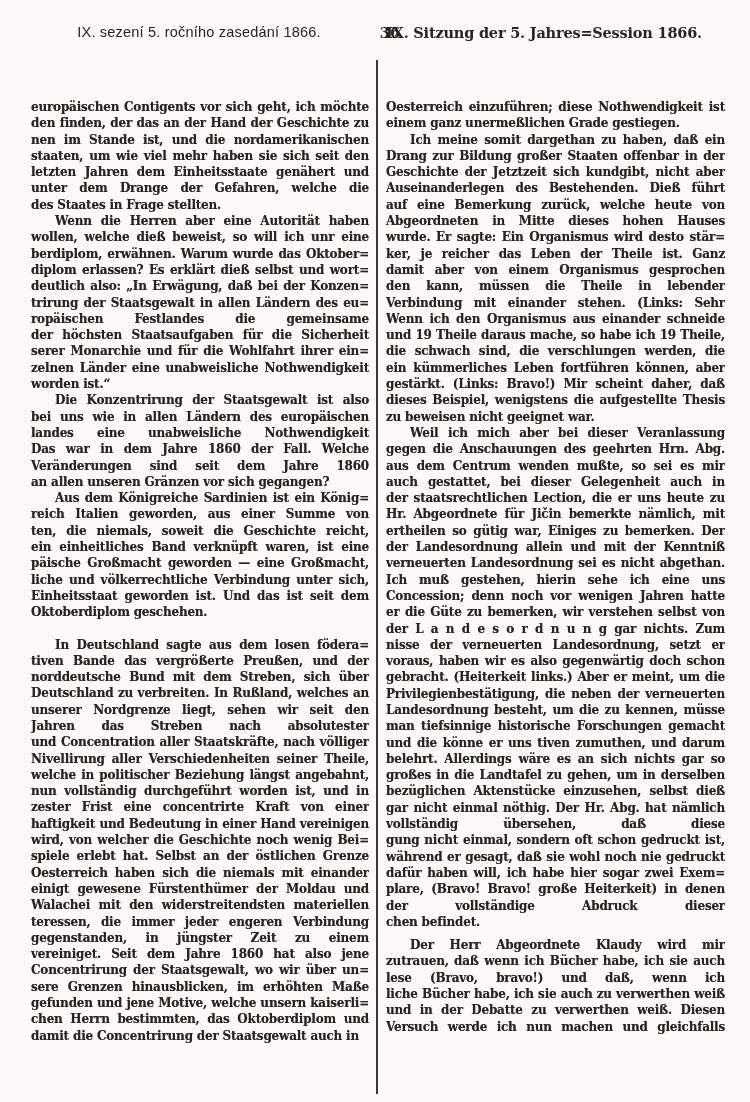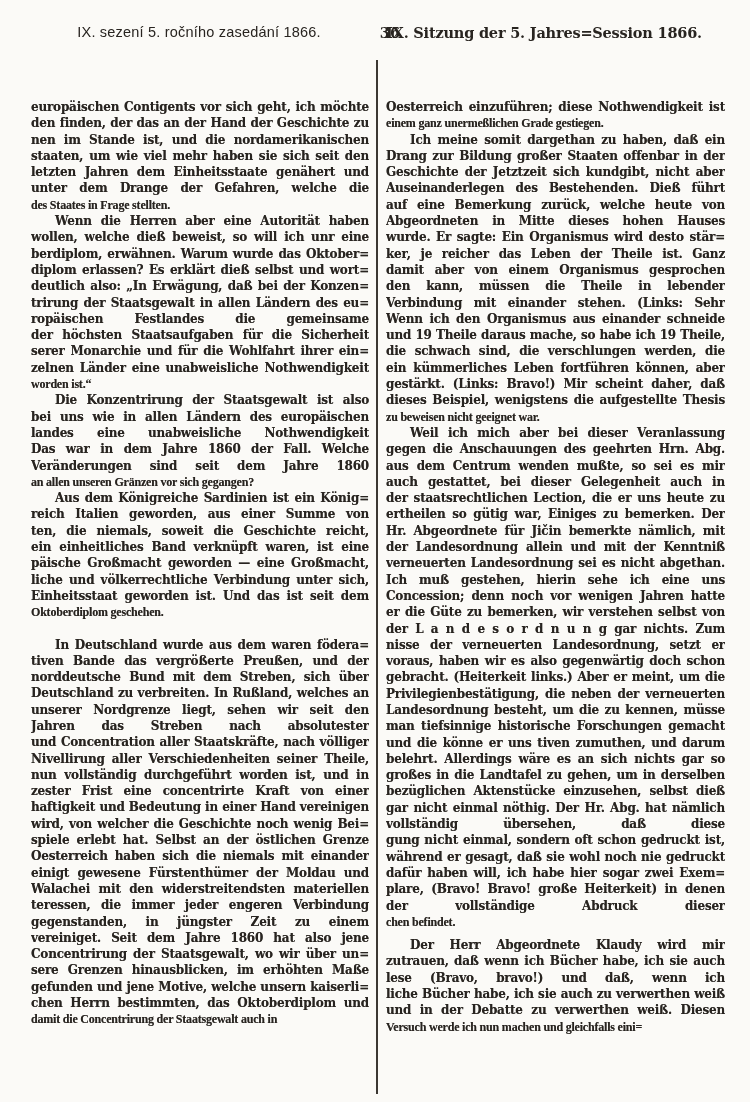--- a/index.html
+++ b/index.html
@@ -59,21 +59,21 @@
     margin-top: 38px;
   }
   .col-left  { left: 31px; }
   .col-right { left: 386px; width: 339px; }
   .line {
     text-align: justify;
     text-align-last: justify;
     overflow: hidden;
     height: 16.3px;
   }
-  .line.endline { text-align-last: left; font-family: Liberation Serif, serif; }
+  .line.endline { text-align-last: left; }
   .line.indent  { text-indent: 24px; }
 </style>
 </head>
 <body>
 
 <div class="page">
 
   <div class="running-head">
     <div class="head-left">IX. sezení 5. ročního zasedání 1866.</div>
     <div class="head-page-num">36</div>
@@ -117,28 +117,29 @@
         <div class="line indent">Aus dem Königreiche Sardinien ist ein König=</div>
         <div class="line">reich Italien geworden, aus einer Summe von Staa=</div>
         <div class="line">ten, die niemals, soweit die Geschichte reicht, durch</div>
         <div class="line">ein einheitliches Band verknüpft waren, ist eine euro=</div>
         <div class="line">päische Großmacht geworden — eine Großmacht,</div>
         <div class="line">liche und völkerrechtliche Verbindung unter sich, zum</div>
         <div class="line">Einheitsstaat geworden ist.  Und das ist seit dem</div>
         <div class="line endline">Oktoberdiplom geschehen.</div>
       </div>
       <div style="margin-top: 16px;">
-        <div class="line indent">In Deutschland wurde aus dem waren födera=</div>
+        <div class="line indent">In Deutschland sagte aus dem losen födera=</div>
         <div class="line">tiven Bande das vergrößerte Preußen, und der</div>
         <div class="line">norddeutsche Bund mit dem Streben, sich über ganz</div>
         <div class="line">Deutschland zu verbreiten. In Rußland, welches an</div>
         <div class="line">unserer Nordgrenze liegt, sehen wir seit den letzten</div>
         <div class="line">Jahren das Streben nach absolutester Centralisation</div>
         <div class="line">und Concentration aller Staatskräfte, nach völliger</div>
         <div class="line">Nivellirung aller Verschiedenheiten seiner Theile,</div>
+        <div class="line">welche in politischer Beziehung längst angebahnt,</div>
         <div class="line">nun vollständig durchgeführt worden ist, und in kür=</div>
         <div class="line">zester Frist eine concentrirte Kraft von einer Massen=</div>
         <div class="line">haftigkeit und Bedeutung in einer Hand vereinigen</div>
         <div class="line">wird, von welcher die Geschichte noch wenig Bei=</div>
         <div class="line">spiele erlebt hat.  Selbst an der östlichen Grenze von</div>
         <div class="line">Oesterreich haben sich die niemals mit einander ver=</div>
         <div class="line">einigt gewesene Fürstenthümer der Moldau und</div>
         <div class="line">Walachei mit den widerstreitendsten materiellen In=</div>
         <div class="line">teressen, die immer jeder engeren Verbindung ent=</div>
         <div class="line">gegenstanden, in jüngster Zeit zu einem Einheitsstaate</div>
@@ -175,22 +176,22 @@
         <div class="line">gestärkt.  (Links: Bravo!)  Mir scheint daher, daß</div>
         <div class="line">dieses Beispiel, wenigstens die aufgestellte Thesis</div>
         <div class="line endline">zu beweisen nicht geeignet war.</div>
       </div>
       <div>
         <div class="line indent">Weil ich mich aber bei dieser Veranlassung</div>
         <div class="line">gegen die Anschauungen des geehrten Hrn. Abg.</div>
         <div class="line">aus dem Centrum wenden mußte, so sei es mir</div>
         <div class="line">auch gestattet, bei dieser Gelegenheit auch in Betreff</div>
         <div class="line">der staatsrechtlichen Lection, die er uns heute zu</div>
+        <div class="line">Hr. Abgeordnete für Jičin bemerkte nämlich, mit</div>
         <div class="line">ertheilen so gütig war, Einiges zu bemerken.  Der</div>
-        <div class="line">Hr. Abgeordnete für Jičin bemerkte nämlich, mit</div>
         <div class="line">der Landesordnung allein und mit der Kenntniß der</div>
         <div class="line">verneuerten Landesordnung sei es nicht abgethan.</div>
         <div class="line">Ich muß gestehen, hierin sehe ich eine uns gemachte</div>
         <div class="line">Concession;  denn noch vor wenigen Jahren hatte</div>
         <div class="line">er die Güte zu bemerken, wir verstehen selbst von</div>
         <div class="line">der L a n d e s o r d n u n g gar nichts.  Zum Verständ=</div>
         <div class="line">nisse der verneuerten Landesordnung, setzt er doch</div>
         <div class="line">voraus, haben wir es also gegenwärtig doch schon</div>
         <div class="line">gebracht. (Heiterkeit links.)  Aber er meint, um die</div>
         <div class="line">Privilegienbestätigung, die neben der verneuerten</div>

